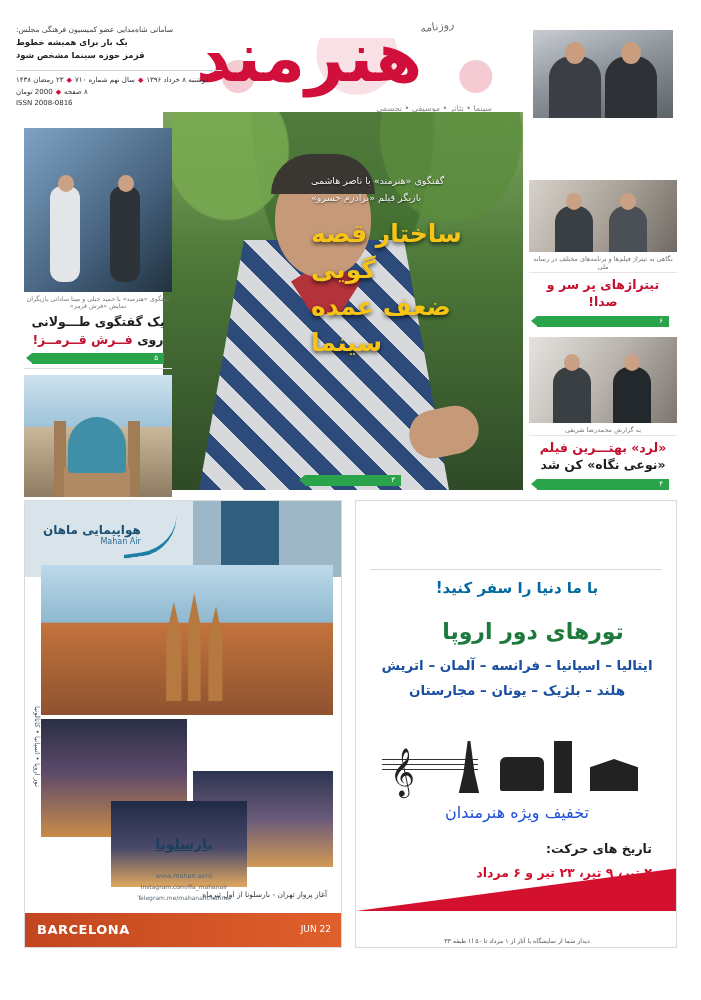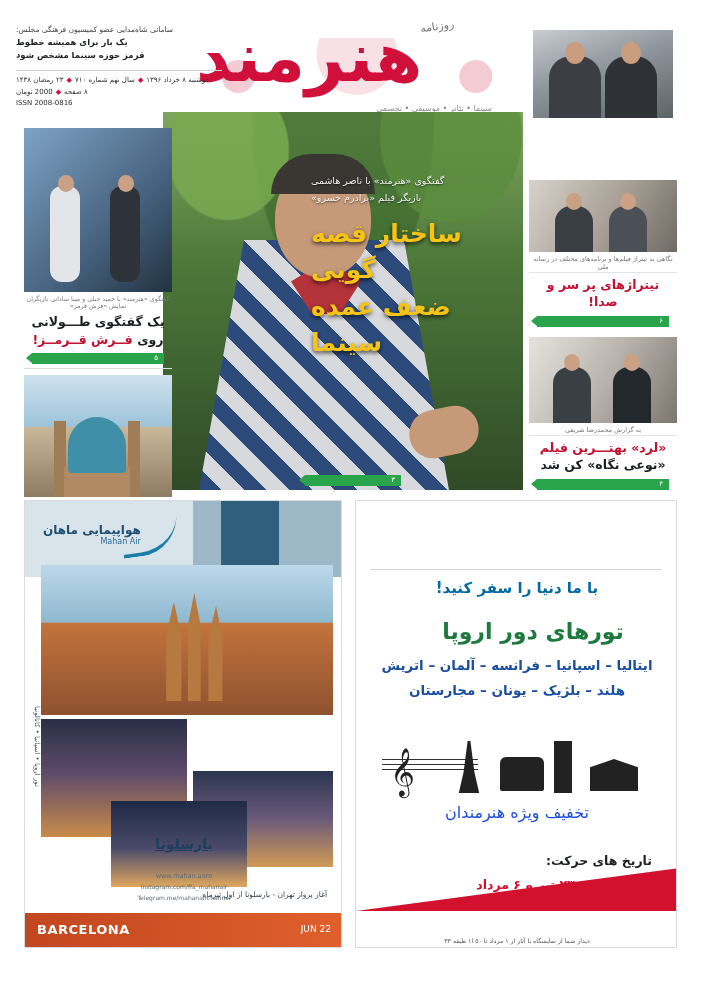--- a/index.html
+++ b/index.html
@@ -319,21 +319,21 @@
   }
   .lk-clef { position: absolute; left: 34px; bottom: 2px; font-size: 42px; color:#222; line-height: 1; }
   .lk-staff { position: absolute; left: 26px; bottom: 22px; width: 96px; height: 14px;
     background: repeating-linear-gradient(180deg,#333 0 1px, transparent 1px 5px); }
   .lk-h4 {
     position: absolute; top: 302px; left: 0; width: 322px; text-align: center;
     font-size: 16px; font-weight: normal; color:#1d4ed8; direction: rtl;
   }
   .lk-dates {
     position: absolute; top: 336px; right: 24px; width: 240px; text-align: right;
-    direction: rtl; font-size: 12.5px; font-weight: bold; color:#d4102f; line-height: 1.9; margin-top: 12px;
+    direction: rtl; font-size: 12.5px; font-weight: bold; color:#d4102f; line-height: 1.9;
   }
   .lk-dates .lbl { color:#1c1f22; }
   .lk-wedge {
     position: absolute; bottom: 36px; left: 0; width: 322px; height: 52px;
     background: #d4102f; clip-path: polygon(0 100%, 100% 18%, 100% 100%);
   }
   .lk-contact {
     position: absolute; bottom: 18px; left: 0; width: 322px; height: 18px;
     direction: ltr; color: #fff; font-size: 7.5px;
   }

